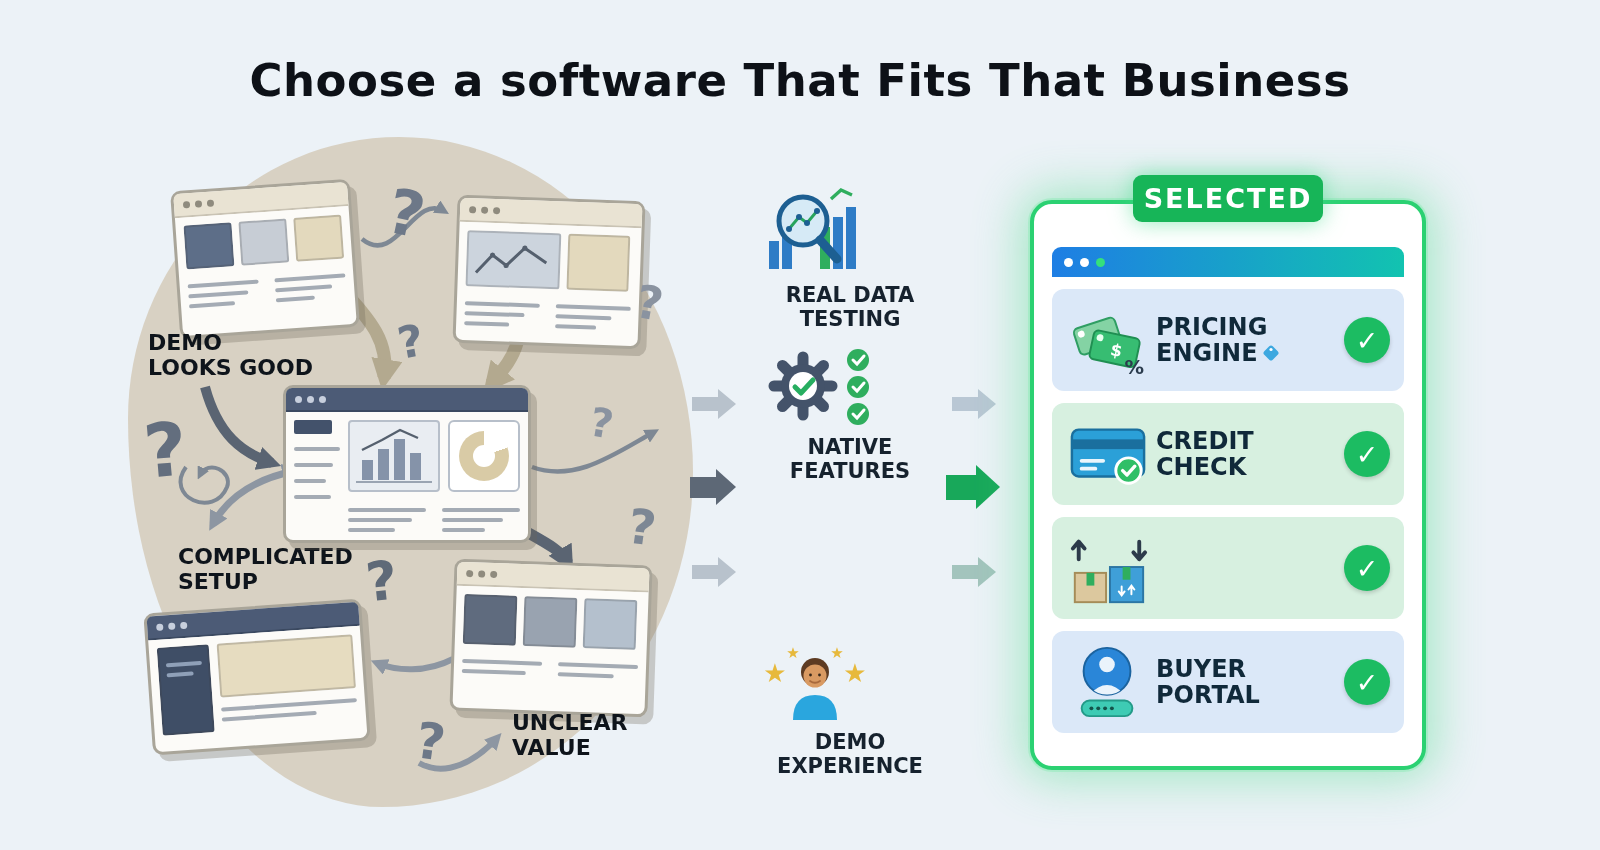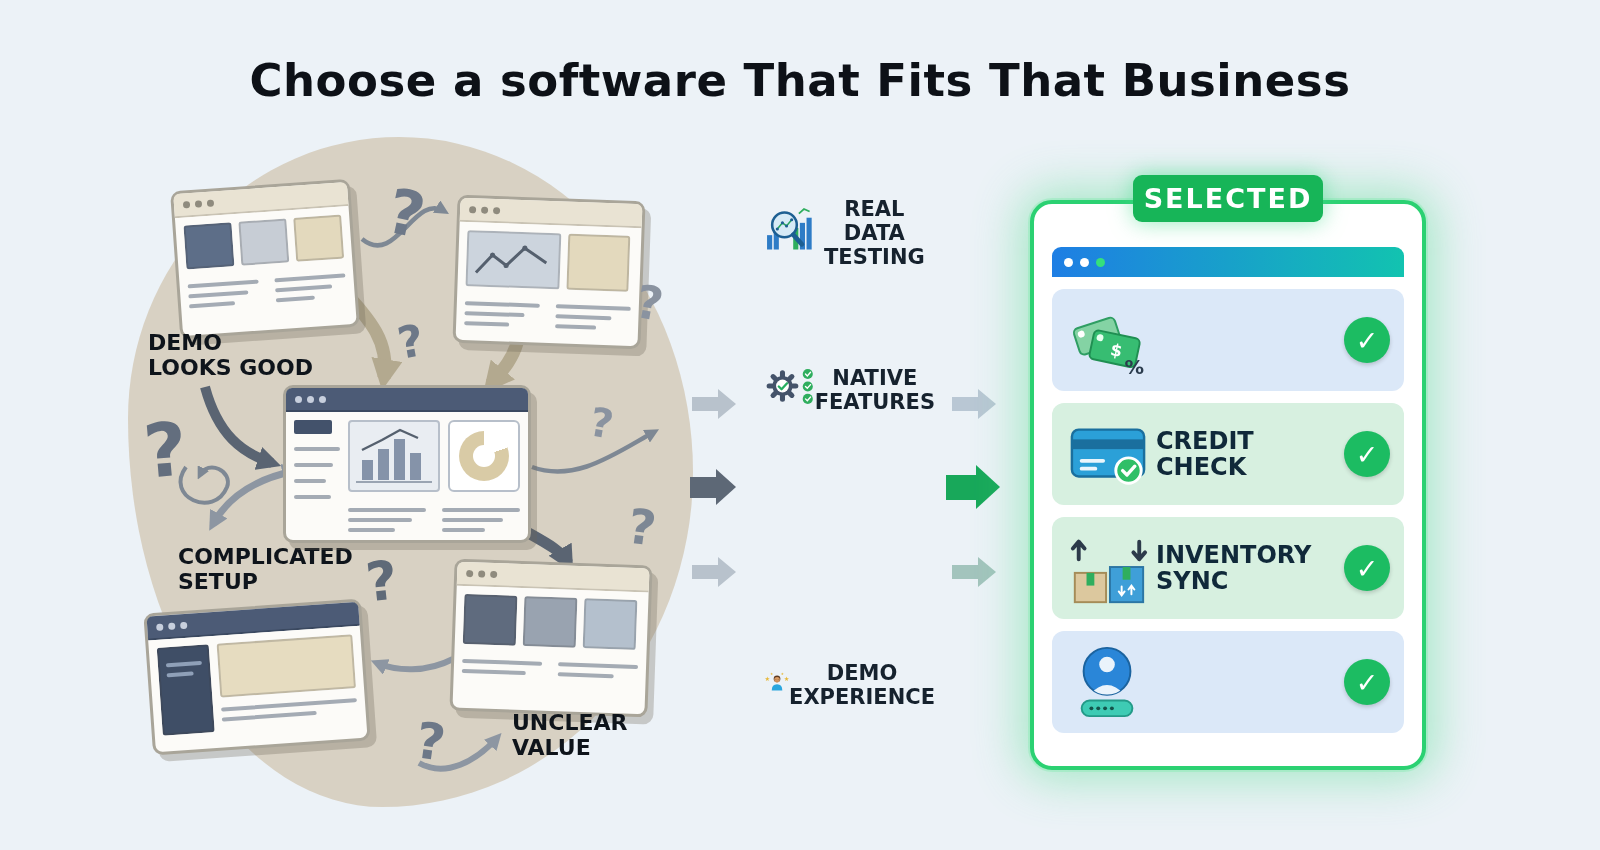--- a/index.html
+++ b/index.html
@@ -33,21 +33,21 @@
   
   .dash-side{width:50px;display:flex;flex-direction:column}
   .dash-side .sblk{width:38px;height:14px;background:#43526b;border-radius:2px;margin-bottom:7px}
   .chartpanel{width:92px;height:72px;background:#e9edf2;border:2px solid #b7bfca;border-radius:4px}
   .donutpanel{width:72px;height:72px;background:#fff;border:2px solid #b7bfca;border-radius:6px;
       display:flex;align-items:center;justify-content:center}
   .donut{width:50px;height:50px;border-radius:50%;background:conic-gradient(#fff 0 70deg,#d9cba6 70deg 360deg);position:relative}
   .donut::after{content:"";position:absolute;inset:14px;background:#fff;border-radius:50%}
 
   
-  .crit{position:absolute;width:170px;display:flex;flex-direction:row;align-items:center}
+  .crit{position:absolute;width:170px;display:flex;flex-direction:column;align-items:flex-start}
   .crit-label{margin-top:8px;font-weight:800;font-size:21px;text-align:center;line-height:1.15;color:#16222e}
 
   
   .barrow{position:absolute;display:flex;align-items:center}
   .barrow .shaft{background:var(--c)}
   .barrow .head{width:0;height:0;border-style:solid;border-color:transparent;border-left-color:var(--c);border-right-width:0}
   .sz-m  .shaft{width:26px;height:14px}
   .sz-m  .head{border-width:15px 0 15px 18px}
   .sz-l  .shaft{width:26px;height:21px}
   .sz-l  .head{border-width:18px 0 18px 20px}
@@ -384,20 +384,28 @@
           <text x="34" y="42" font-size="15" font-weight="bold" fill="#fff" text-anchor="middle">$</text>
         </g>
         <g transform="rotate(12 48 46)">
           <rect x="24" y="32" width="48" height="30" rx="5" fill="#37bd72" stroke="#1f8f52" stroke-width="2"></rect>
           <circle cx="31" cy="39" r="3.5" fill="#e8fff0"></circle>
           <text x="50" y="54" font-size="17" font-weight="bold" fill="#fff" text-anchor="middle">$</text>
         </g>
         <text x="68" y="73" font-size="20" font-weight="bold" fill="#2c3c4e" text-anchor="middle">%</text>
       </svg>
     </div>
+    <div class="flabel">
+      <span>PRICING ENGINE</span><svg width="20" height="20" viewBox="0 0 20 20">
+          <g transform="rotate(45 10 10)">
+            <rect x="4" y="4" width="12" height="12" rx="2.5" fill="#3da8e0"></rect>
+          </g>
+          <circle cx="10" cy="6.5" r="1.6" fill="#fff"></circle>
+        </svg>
+    </div>
     <div class="fcheck">✓</div>
   </div>
 
   <div class="frow green" style="top:403px">
     <div class="ficon">
       <svg width="80" height="70" viewBox="0 0 82 70">
         <rect x="4" y="10" width="74" height="48" rx="7" fill="#2ba0d8" stroke="#1a6f9e" stroke-width="2.5"></rect>
         <rect x="4" y="20" width="74" height="10" fill="#1a6f9e"></rect>
         <rect x="12" y="40" width="26" height="4" rx="2" fill="#eaf6fc"></rect>
         <rect x="12" y="48" width="18" height="4" rx="2" fill="#eaf6fc"></rect>
@@ -415,21 +423,20 @@
         <path d="M12,30 V12 M6,19 l6,-7 6,7" fill="none" stroke="#2c3a4a" stroke-width="4" stroke-linecap="round" stroke-linejoin="round"></path>
         <path d="M74,12 V30 M68,23 l6,7 6,-7" fill="none" stroke="#2c3a4a" stroke-width="4" stroke-linecap="round" stroke-linejoin="round"></path>
         <rect x="8" y="44" width="32" height="30" fill="#dcc89e" stroke="#a58c58" stroke-width="2"></rect>
         <rect x="20" y="44" width="8" height="13" fill="#2fae5e"></rect>
         <rect x="44" y="38" width="34" height="36" fill="#3f9fd8" stroke="#2c76a4" stroke-width="2"></rect>
         <rect x="57" y="38" width="8" height="13" fill="#2fae5e"></rect>
         <path d="M56,58 v8 m-3,-3 l3,4 3,-4" fill="none" stroke="#fff" stroke-width="2" stroke-linecap="round"></path>
         <path d="M66,66 v-8 m-3,3 l3,-4 3,4" fill="none" stroke="#fff" stroke-width="2" stroke-linecap="round"></path>
       </svg>
     </div>
-    <div class="flabel">INVENTORY SYNC</div>
     <div class="fcheck">✓</div>
   </div>
 
   <div class="frow blue" style="top:631px">
     <div class="ficon">
       <svg width="80" height="78" viewBox="0 0 82 78">
         <defs>
             <clipPath id="bpclip">
               <circle cx="40" cy="28" r="24"></circle>
             </clipPath>
@@ -439,16 +446,17 @@
           <circle cx="40" cy="21" r="8" fill="#eaf3fb"></circle>
           <path d="M22,52 q18,-20 36,0 z" fill="#eaf3fb"></path>
         </g>
         <rect x="14" y="58" width="52" height="16" rx="8" fill="#3ecbb4" stroke="#239a88" stroke-width="2"></rect>
         <circle cx="24" cy="66" r="2" fill="#14544b"></circle>
           <circle cx="31" cy="66" r="2" fill="#14544b"></circle>
         <circle cx="38" cy="66" r="2" fill="#14544b"></circle>
           <circle cx="45" cy="66" r="2" fill="#14544b"></circle>
       </svg>
     </div>
+    <div class="flabel">BUYER PORTAL</div>
     <div class="fcheck">✓</div>
   </div>
 
 </div>
 
 </body></html>

